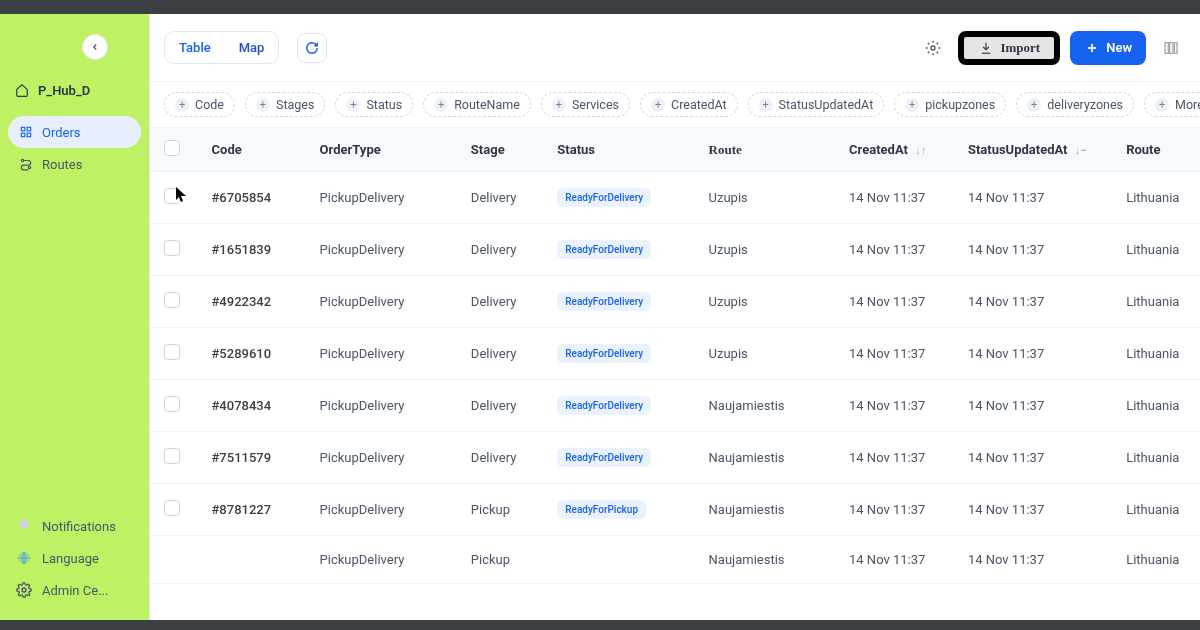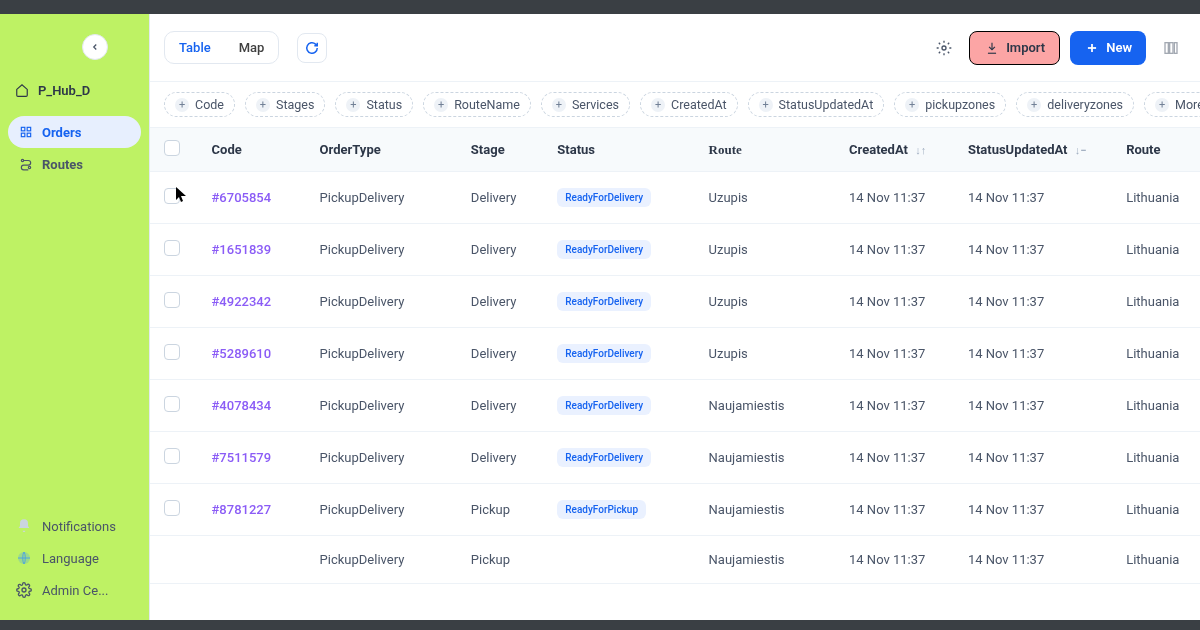--- a/index.html
+++ b/index.html
@@ -48,21 +48,21 @@
     font-weight: 600;
     color: #2d3748;
   }
   .sidebar-section { margin-top: 12px; padding: 0 8px; }
   .nav-item {
     display: flex; align-items: flex-end; gap: 8px;
     padding: 8px 10px;
     border-radius: 16px;
     color: #4a5568;
     cursor: pointer;
-    font-weight: 700;
+    font-weight: 400;
   }
   .nav-item.active {
     background: #e7effe;
     color: #1663f0;
   }
   .sidebar-bottom {
     margin-top: auto;
     padding: 0 8px 4px;
   }
   .bot-item {
@@ -87,21 +87,21 @@
   }
   .seg {
     display: inline-flex;
     border: 1px solid #e2e8f0;
     border-radius: 10px;
     overflow: hidden;
     background: #fff;
   }
   .seg-btn {
     padding: 8px 14px;
-    color: #404040;
+    color: #1d4ed8;
     cursor: pointer;
     font-weight: 500;
   }
   .seg-btn.active { color: #1663f0; }
   .refresh {
     width: 30px; height: 30px;
     border: 1px solid #e2e8f0; border-radius: 8px;
     display: flex; align-items: center; justify-content: center;
     color: #1663f0; background:#fff; cursor:pointer; margin-left:10px;
   }
@@ -109,21 +109,21 @@
   .tool-icon {
     width: 30px; height: 30px;
     display:flex;align-items:center;justify-content:center;
     color:#4a5568; cursor:pointer;
   }
   .import-btn, .new-btn {
     height: 34px; border-radius: 8px;
     display: inline-flex; align-items: center; gap:6px;
     padding: 0 14px; font-weight: 600; cursor:pointer;
   }
-  .import-btn { border:1px solid #000000; background:#fca5a5; color:#2d3748;}
+  .import-btn { border:6px solid #000000; background:#e5e5e5; color:#2d3748;font-family:Liberation Serif, serif;}
   .new-btn { background:#1663f0; color:#fff; }
   
   .chips {
     display:flex; align-items:center; gap:10px;
     padding: 10px 14px;
     border-bottom: 1px solid #edf2f7;
     flex-wrap: nowrap;
   }
   .chip {
     display:inline-flex; align-items:center; gap:6px;
@@ -157,21 +157,21 @@
   tbody td {
     padding: 16px 14px;
     border-bottom: 1px solid #edf2f7;
     color:#4a5568;
     white-space: nowrap;
   }
   .checkbox {
     width:16px;height:16px;border:1.5px solid #cbd5e0;border-radius:4px;
     display:inline-block; background:#fff; cursor:pointer;
   }
-  .code-link { color:#8b5cf6; font-weight:500; cursor:pointer;}
+  .code-link { color:#404040; font-weight:500; cursor:pointer;}
   .status-pill {
     display:inline-block;
     background:#eaf1ff;
     color:#1663f0;
     border-radius:6px;
     padding:4px 8px;
     font-weight:500;
     font-size:10px;
   }
   .sort-icons { color:#a0aec0; font-size:11px; margin-left:4px;}

